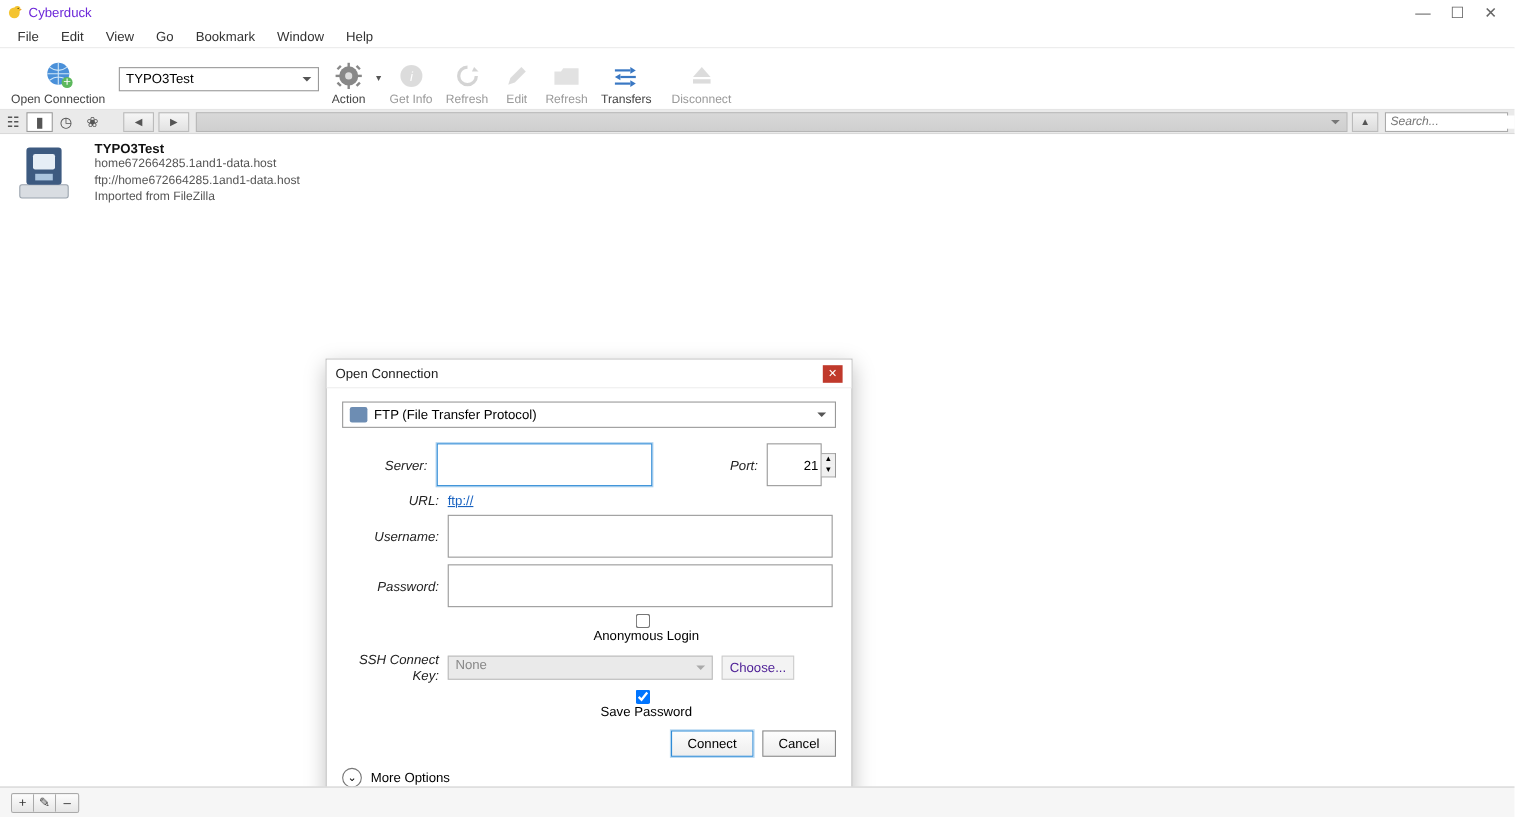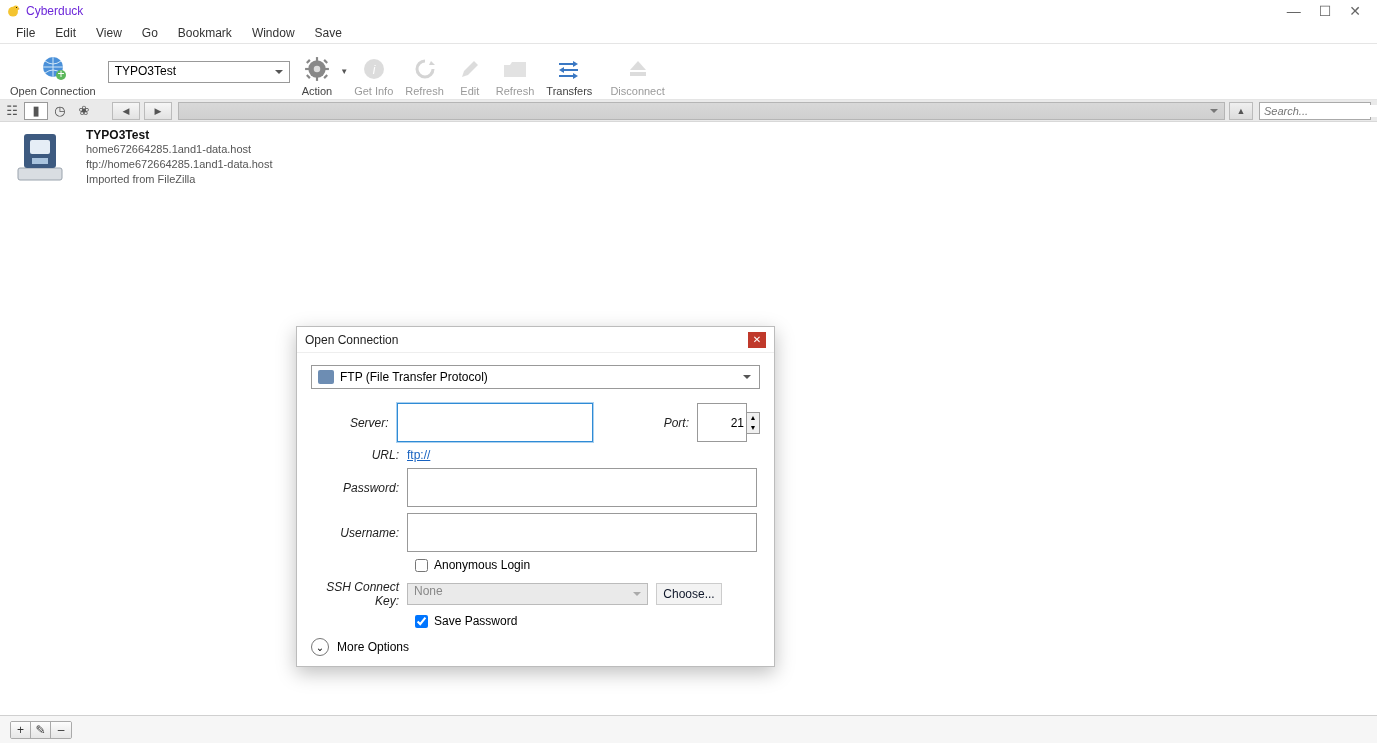--- a/index.html
+++ b/index.html
@@ -68,25 +68,25 @@
 .row label { width: 96px; text-align: right; padding-right: 8px; color: #222; font-style: italic; }
 .row input[type=text], .row input[type=password] { height: 39px; border: 1px solid #999; padding: 0 4px; outline: none; }
 .srv-input { width: 222px; border: 1px solid #2f8bd6 !important; box-shadow: 0 0 0 1px rgba(47,139,214,0.4); }
 .port-lbl { width: 42px; text-align: right; padding-right: 6px; margin-left: 18px; }
 .port-wrap { display: flex; align-items: center; }
 .port-input { width: 50px; text-align: right; padding-right: 2px !important; }
 .spin { display: flex; flex-direction: column; border: 1px solid #999; border-left: none; }
 .spin div { width: 12px; height: 10px; font-size: 7px; line-height: 10px; text-align: center; background: #f0f0f0; cursor: pointer; }
 .url-link { color: #1862c0; text-decoration: underline; cursor: pointer; }
 .wide { width: 350px; }
-.chk-row { margin-left: 104px; display: flex; align-items: center; margin-bottom: 8px; }
+.chk-row { margin-left: 104px; display: flex; align-items: center; margin-bottom: 8px; flex-direction: column; }
 .chk-row input { margin-right: 6px; }
 .ssh-sel { width: 241px; height: 22px; border: 1px solid #bbb; background: #eaeaea; color: #888; padding: 0 18px 0 6px; position: relative; }
 .ssh-sel::after { content: ""; position: absolute; right: 6px; top: 8px; border: 4px solid transparent; border-top-color: #aaa; }
-.choose-btn { width: 66px; height: 22px; margin-left: 8px; border: 1px solid #ccc; background: #f3f3f3; color: #0f172a; }
+.choose-btn { width: 66px; height: 22px; margin-left: 8px; border: 1px solid #ccc; background: #f3f3f3; color: #4c1d95; }
 .btn-row { display: flex; justify-content: flex-end; gap: 8px; margin-top: 10px; }
 .btn { height: 24px; padding: 0 14px; border: 1px solid #888; background: linear-gradient(#fdfdfd,#eee); cursor: pointer; }
 .btn.primary { border: 1px solid #2f8bd6; box-shadow: 0 0 0 1px rgba(47,139,214,0.35); }
 .more-row { display: flex; align-items: center; gap: 8px; margin-top: 10px; cursor: pointer; }
 .more-ico { width: 18px; height: 18px; border: 1px solid #777; border-radius: 50%; display:flex;align-items:center;justify-content:center; font-size:10px; }
 
 
 .duck { width:14px; height:14px; }
 .duck circle.body { fill:#f4c430; }
 .duck circle.eye { fill:#000; }
@@ -112,21 +112,21 @@
   </div>
 </div>
 
 <div class="menubar">
   <span>File</span>
   <span>Edit</span>
   <span>View</span>
   <span>Go</span>
   <span>Bookmark</span>
   <span>Window</span>
-  <span>Save</span>
+  <span>Help</span>
 </div>
 
 <div class="toolbar">
   <div class="tool-btn">
     <span class="ico">
       <svg width="28" height="28" viewBox="0 0 28 28">
           <circle cx="14" cy="12" r="10" fill="#4a90d9"></circle>
           <path d="M4 12 h20 M14 2 v20 M6 6 q8 6 16 0 M6 18 q8 -6 16 0" stroke="#cfe6f7" stroke-width="1" fill="none"></path>
           <circle cx="22" cy="20" r="5" fill="#5cb85c"></circle>
           <text x="22" y="23" text-anchor="middle" fill="#fff" font-size="8">+</text>
@@ -278,39 +278,43 @@
                 <div>▲</div>
                 <div>▼</div>
               </div>
           </div>
         </div>
         <div class="row">
           <label>URL:</label>
           <span class="url-link">ftp://</span>
         </div>
         <div class="row">
+          <label>Username:</label>
+          <input class="wide" type="text" value="" style="">
+        </div>
+        <div class="row">
           <label>Password:</label>
           <input class="wide" type="password" value="" style="">
-        </div>
-        <div class="row">
-          <label>Username:</label>
-          <input class="wide" type="text" value="" style="">
         </div>
         <div class="chk-row">
           <input type="checkbox" style="">
           <span>Anonymous Login</span>
         </div>
         <div class="row">
           <label>SSH Connect Key:</label>
           <div class="ssh-sel"><span>None</span></div>
           <button class="choose-btn" disabled="">Choose...</button>
         </div>
         <div class="chk-row">
           <input type="checkbox" checked="" style="">
           <span>Save Password</span>
+        </div>
+        <div class="btn-row">
+          <button class="btn primary">Connect</button>
+          <button class="btn">Cancel</button>
         </div>
         <div class="more-row">
           <span class="more-ico">⌄</span>
           <span>More Options</span>
         </div>
       </div>
     </div>
   </div>
 </div>
 

